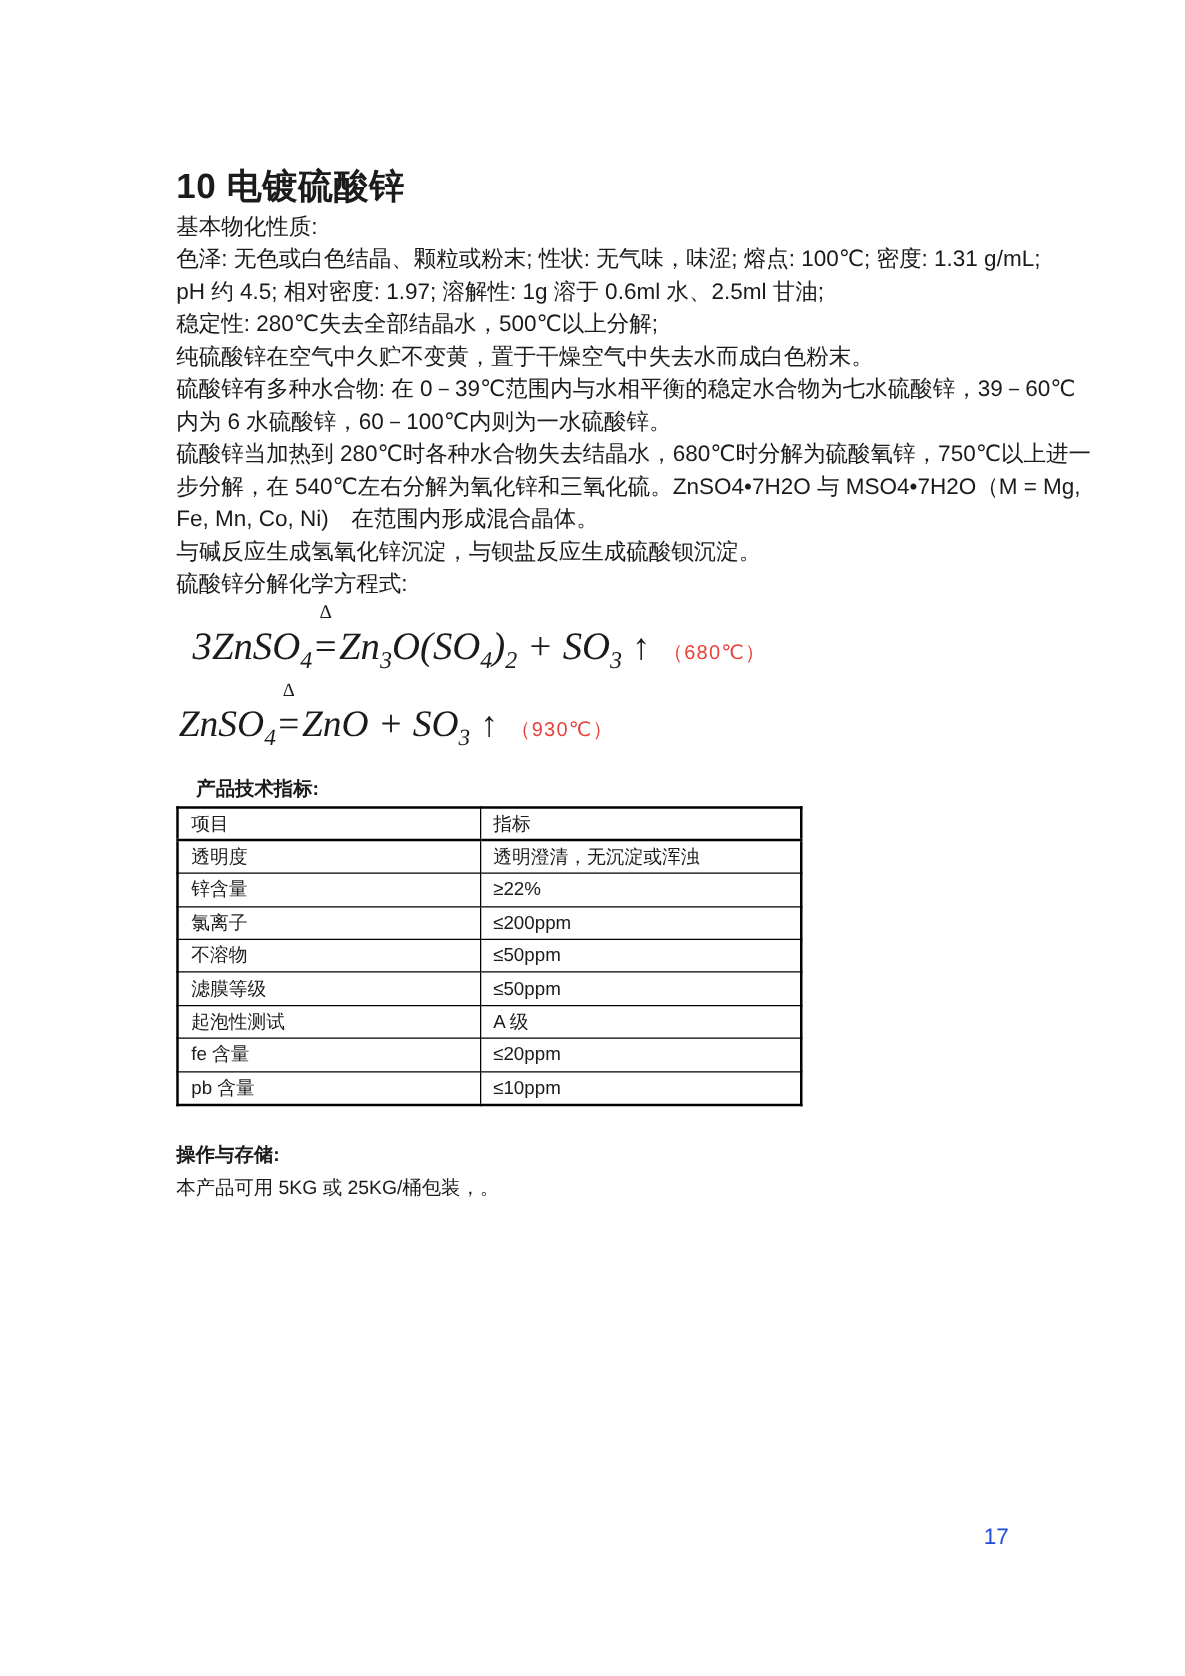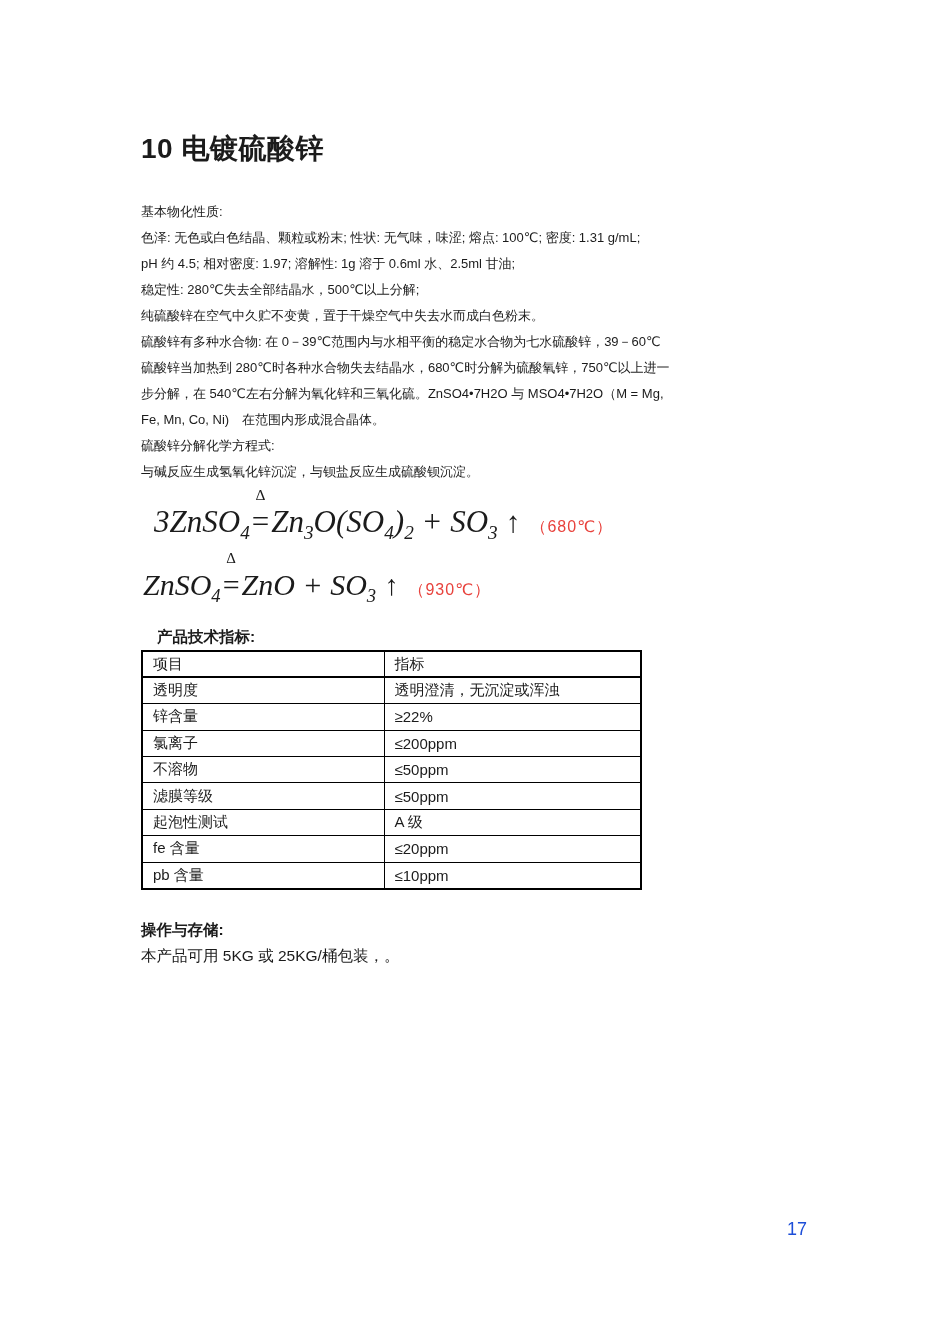--- a/index.html
+++ b/index.html
@@ -16,22 +16,21 @@
     left:141px; top:0;
     width:675px;
   }
   .doc-title {
     margin-top:130px;
     font-size:28px;
     font-weight:bold;
     letter-spacing:0.5px;
   }
   .body-text {
-    margin-top:31px;
-    font-size:13px;
+    font-size:18px;
     line-height:26px;
   }
   .body-line { white-space:nowrap; }
   
   .equation {
     font-family:"Liberation Serif","DejaVu Serif",serif;
     font-style:italic;
     white-space:nowrap;
   }
   .eq1 { margin-top:10px; padding-left:13px; font-size:31px; height:54px; line-height:54px; }
@@ -110,25 +109,26 @@
 
   <h1 class="doc-title">10 电镀硫酸锌</h1>
 
   <div class="body-text">
     <div class="body-line">基本物化性质:</div>
     <div class="body-line">色泽: 无色或白色结晶、颗粒或粉末; 性状: 无气味，味涩; 熔点: 100℃; 密度: 1.31 g/mL;</div>
     <div class="body-line">pH 约 4.5;  相对密度:  1.97;  溶解性:  1g 溶于 0.6ml 水、2.5ml 甘油;</div>
     <div class="body-line">稳定性:  280℃失去全部结晶水，500℃以上分解;</div>
     <div class="body-line">纯硫酸锌在空气中久贮不变黄，置于干燥空气中失去水而成白色粉末。</div>
     <div class="body-line">硫酸锌有多种水合物: 在 0－39℃范围内与水相平衡的稳定水合物为七水硫酸锌，39－60℃</div>
+    <div class="body-line">内为 6 水硫酸锌，60－100℃内则为一水硫酸锌。</div>
     <div class="body-line">硫酸锌当加热到 280℃时各种水合物失去结晶水，680℃时分解为硫酸氧锌，750℃以上进一</div>
     <div class="body-line">步分解，在 540℃左右分解为氧化锌和三氧化硫。ZnSO4•7H2O 与 MSO4•7H2O（M = Mg,</div>
     <div class="body-line">Fe, Mn, Co, Ni)　在范围内形成混合晶体。</div>
+    <div class="body-line">与碱反应生成氢氧化锌沉淀，与钡盐反应生成硫酸钡沉淀。</div>
     <div class="body-line">硫酸锌分解化学方程式:</div>
-    <div class="body-line">与碱反应生成氢氧化锌沉淀，与钡盐反应生成硫酸钡沉淀。</div>
   </div>
 
   <div class="equation eq1">
     <span>3ZnSO</span><sub>4</sub><span class="eq-sign"><span class="delta">Δ</span><span>=</span></span><span>Zn</span><sub>3</sub><span>O(SO</span><sub>4</sub><span>)</span><sub>2</sub><span> + SO</span><sub>3</sub><span class="eq-arrow">↑</span><span class="eq-temp" style="color: rgb(232, 66, 60);">（680℃）</span>
   </div>
 
   <div class="equation eq2">
     <span>ZnSO</span><sub>4</sub><span class="eq-sign"><span class="delta">Δ</span><span>=</span></span><span>ZnO + SO</span><sub>3</sub><span class="eq-arrow">↑</span><span class="eq-temp" style="color: rgb(232, 66, 60);">（930℃）</span>
   </div>
 

